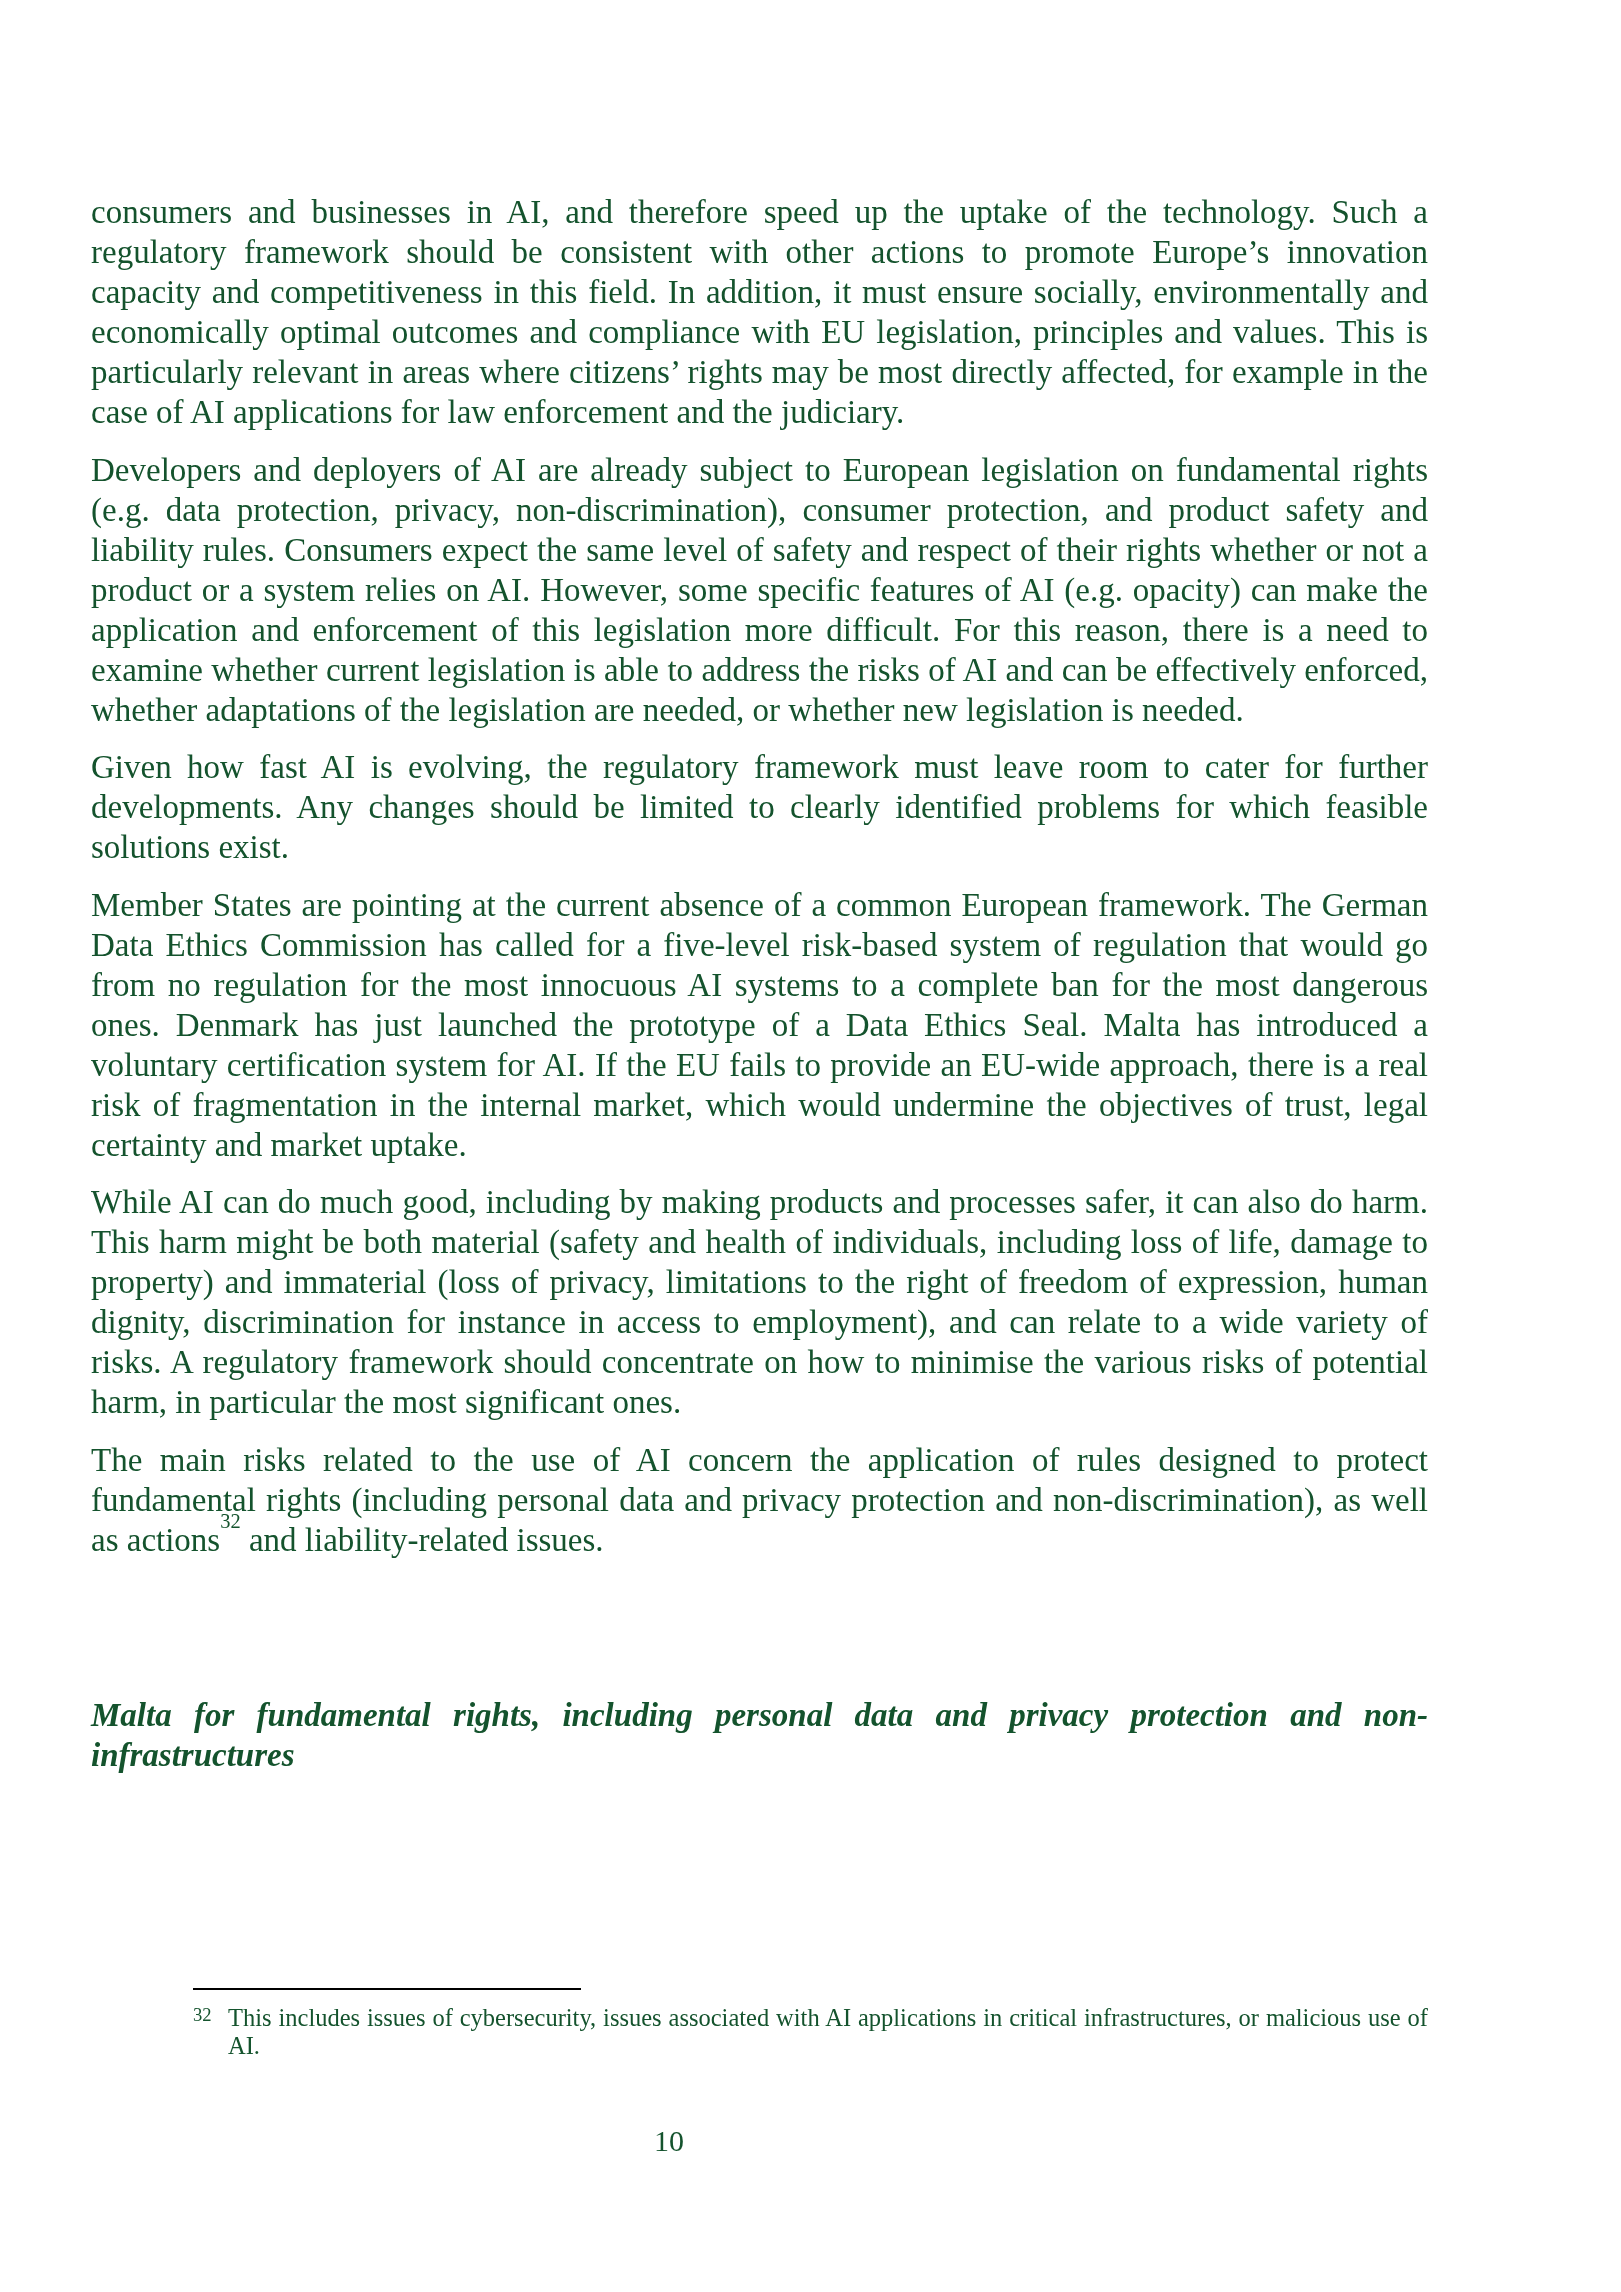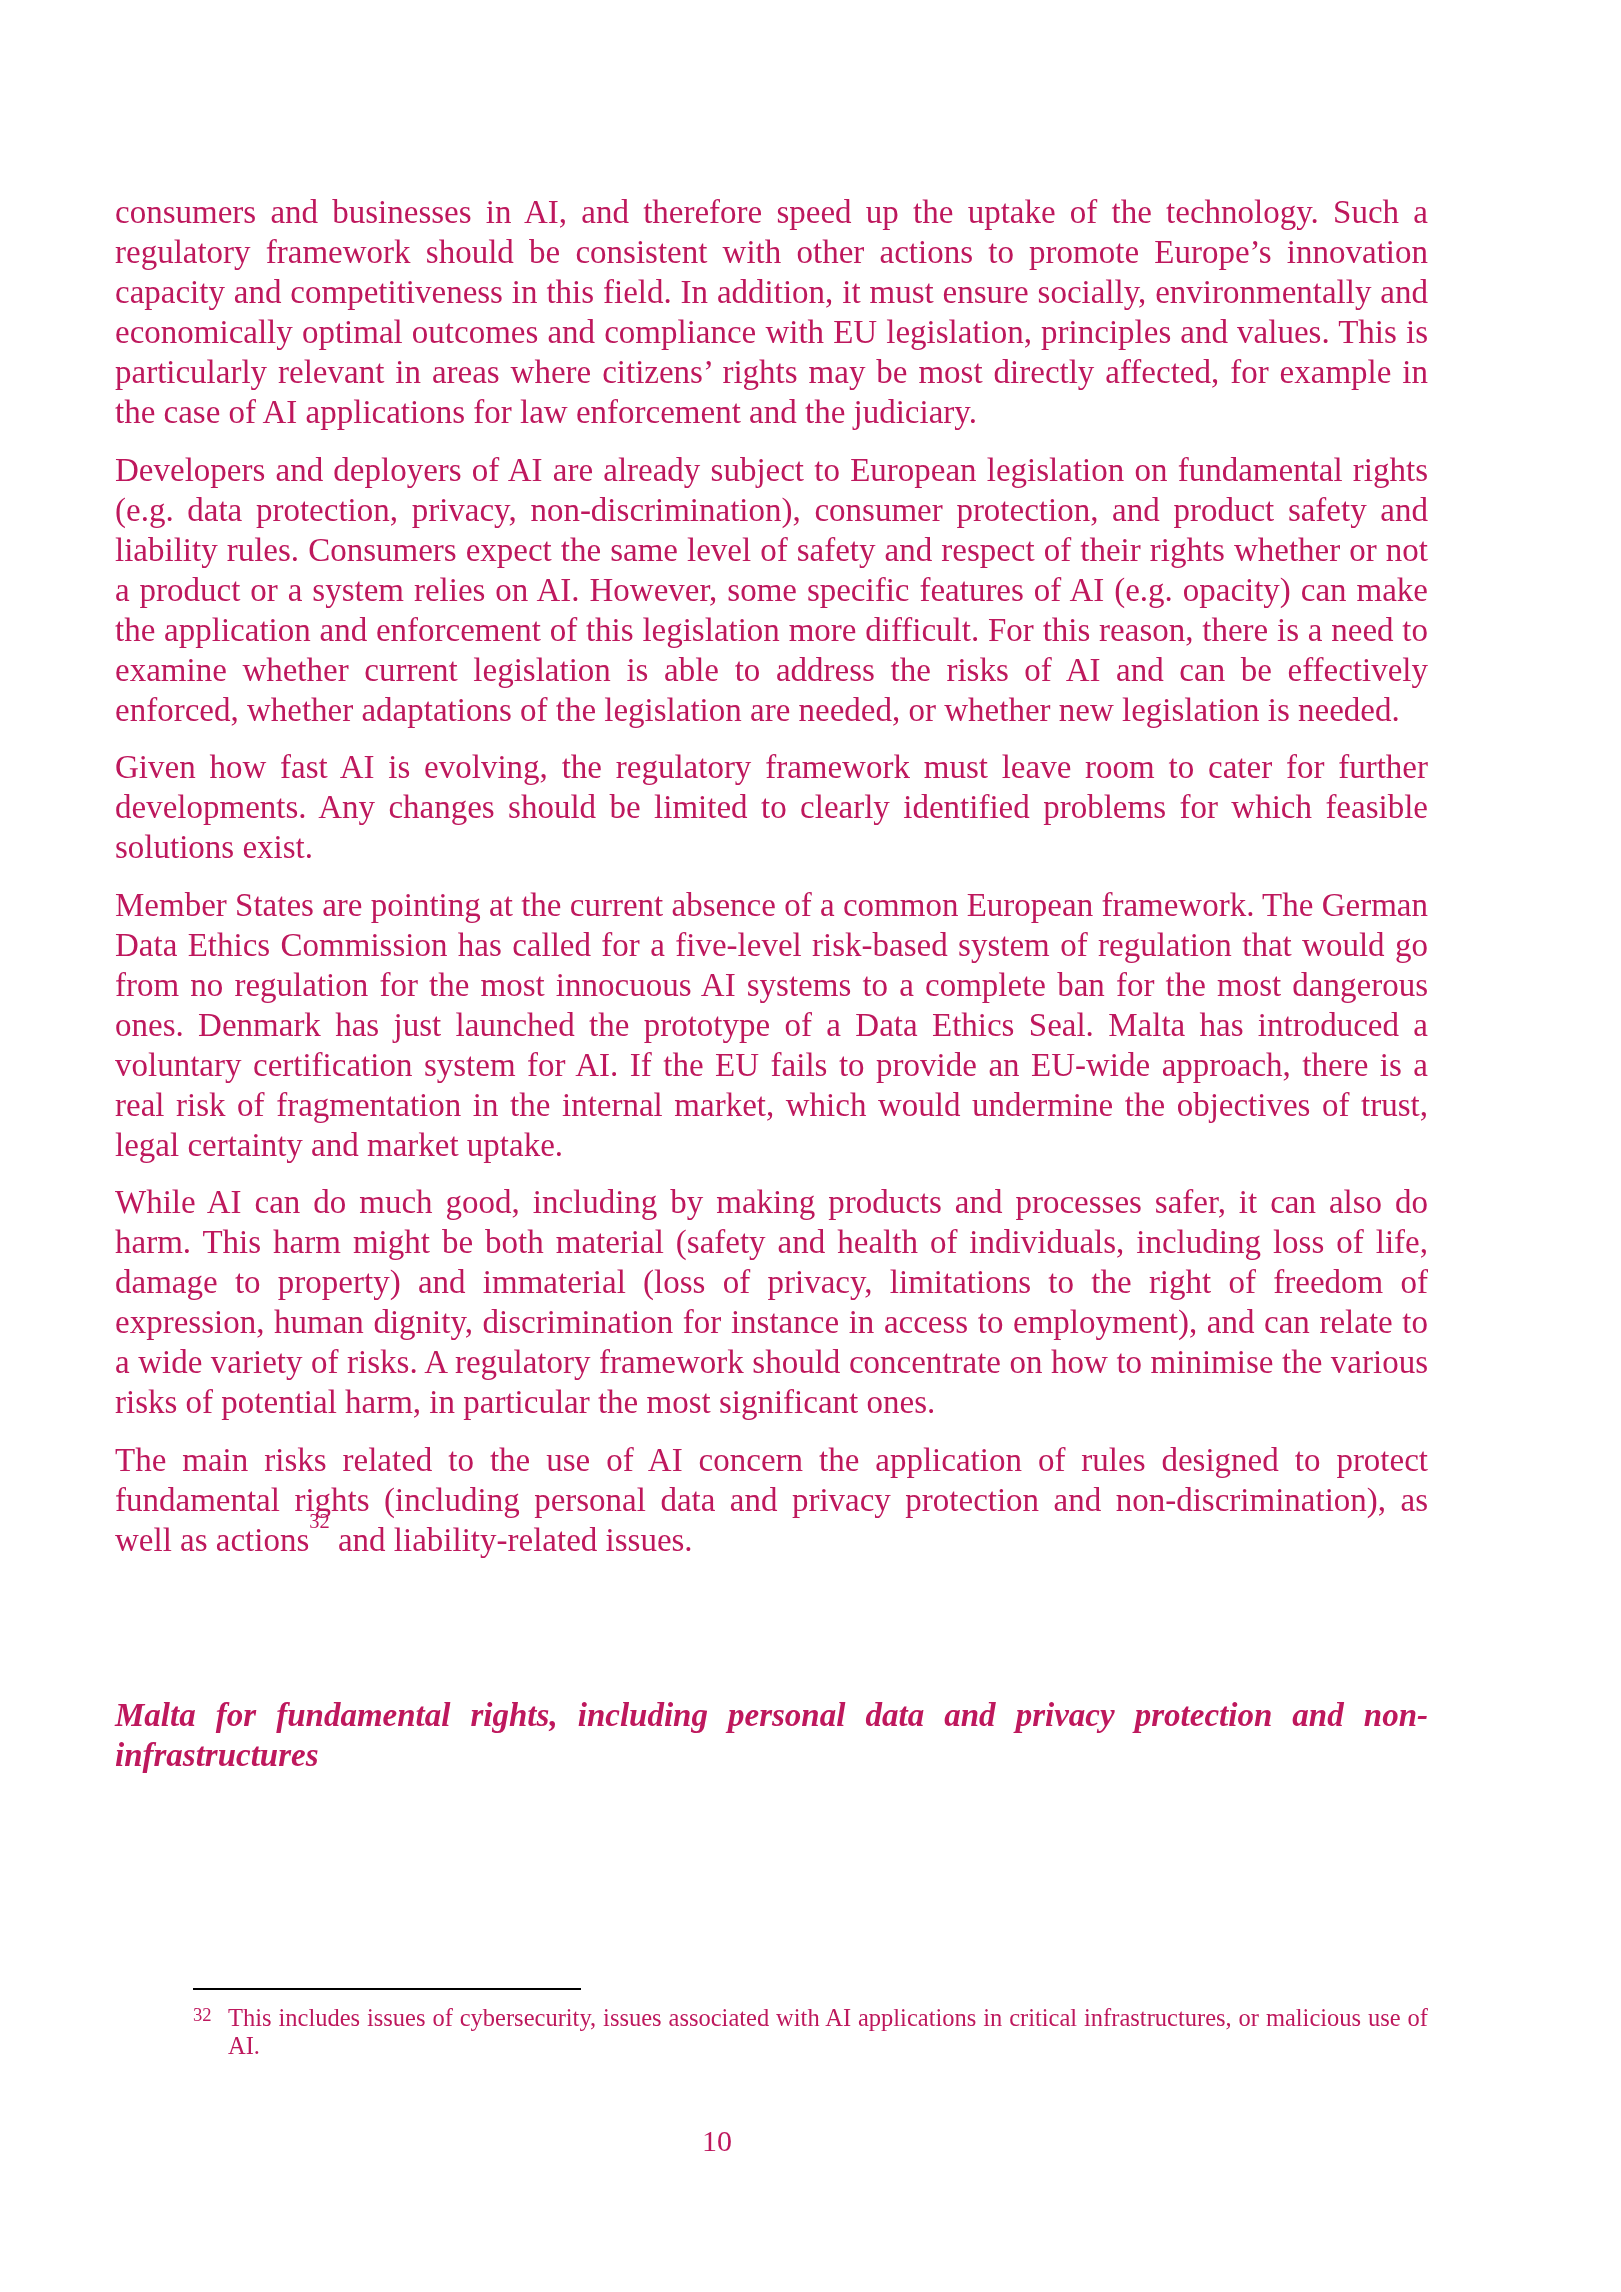--- a/index.html
+++ b/index.html
@@ -2,23 +2,23 @@
 <html><head>
 <meta charset="utf-8">
 <style>
   html, body { margin: 0; padding: 0; background: #fff; }
   .page {
     position: relative;
     width: 1621px;
     height: 2293px;
     background: #ffffff;
     box-sizing: border-box;
-    padding: 192px 193px 0 115px;
+    padding: 192px 193px 0 91px;
     font-family: "Liberation Serif", "DejaVu Serif", serif;
-    color: #be185d;
+    color: #14532d;
     overflow: hidden;
   }
   p.body {
     font-size: 33px;
     line-height: 40px;
     text-align: justify;
     margin: 0 0 17.6px 0;
   }
   .heading-a {
     font-size: 33px;
@@ -69,21 +69,20 @@
     font-size: 18.6px;
   }
   .page-footer {
     position: absolute;
     top: 2123px;
     left: 0;
     width: 1338px;
     text-align: center;
     font-size: 30px;
     line-height: 35px;
-    margin-left: 48px;
   }
 </style>
 </head>
 <body>
 
 <div class="page">
 
   <p class="body">consumers and businesses in AI, and therefore speed up the uptake of the technology. Such a regulatory framework should be consistent with other actions to promote Europe’s innovation capacity and competitiveness in this field. In addition, it must ensure socially, environmentally and economically optimal outcomes and compliance with EU legislation, principles and values. This is particularly relevant in areas where citizens’ rights may be most directly affected, for example in the case of AI applications for law enforcement and the judiciary.</p>
   <p class="body">Developers and deployers of AI are already subject to European legislation on fundamental rights (e.g. data protection, privacy, non-discrimination), consumer protection, and product safety and liability rules. Consumers expect the same level of safety and respect of their rights whether or not a product or a system relies on AI. However, some specific features of AI (e.g. opacity) can make the application and enforcement of this legislation more difficult. For this reason, there is a need to examine whether current legislation is able to address the risks of AI and can be effectively enforced, whether adaptations of the legislation are needed, or whether new legislation is needed.</p>
   <p class="body">Given how fast AI is evolving, the regulatory framework must leave room to cater for further developments. Any changes should be limited to clearly identified problems for which feasible solutions exist.</p>

